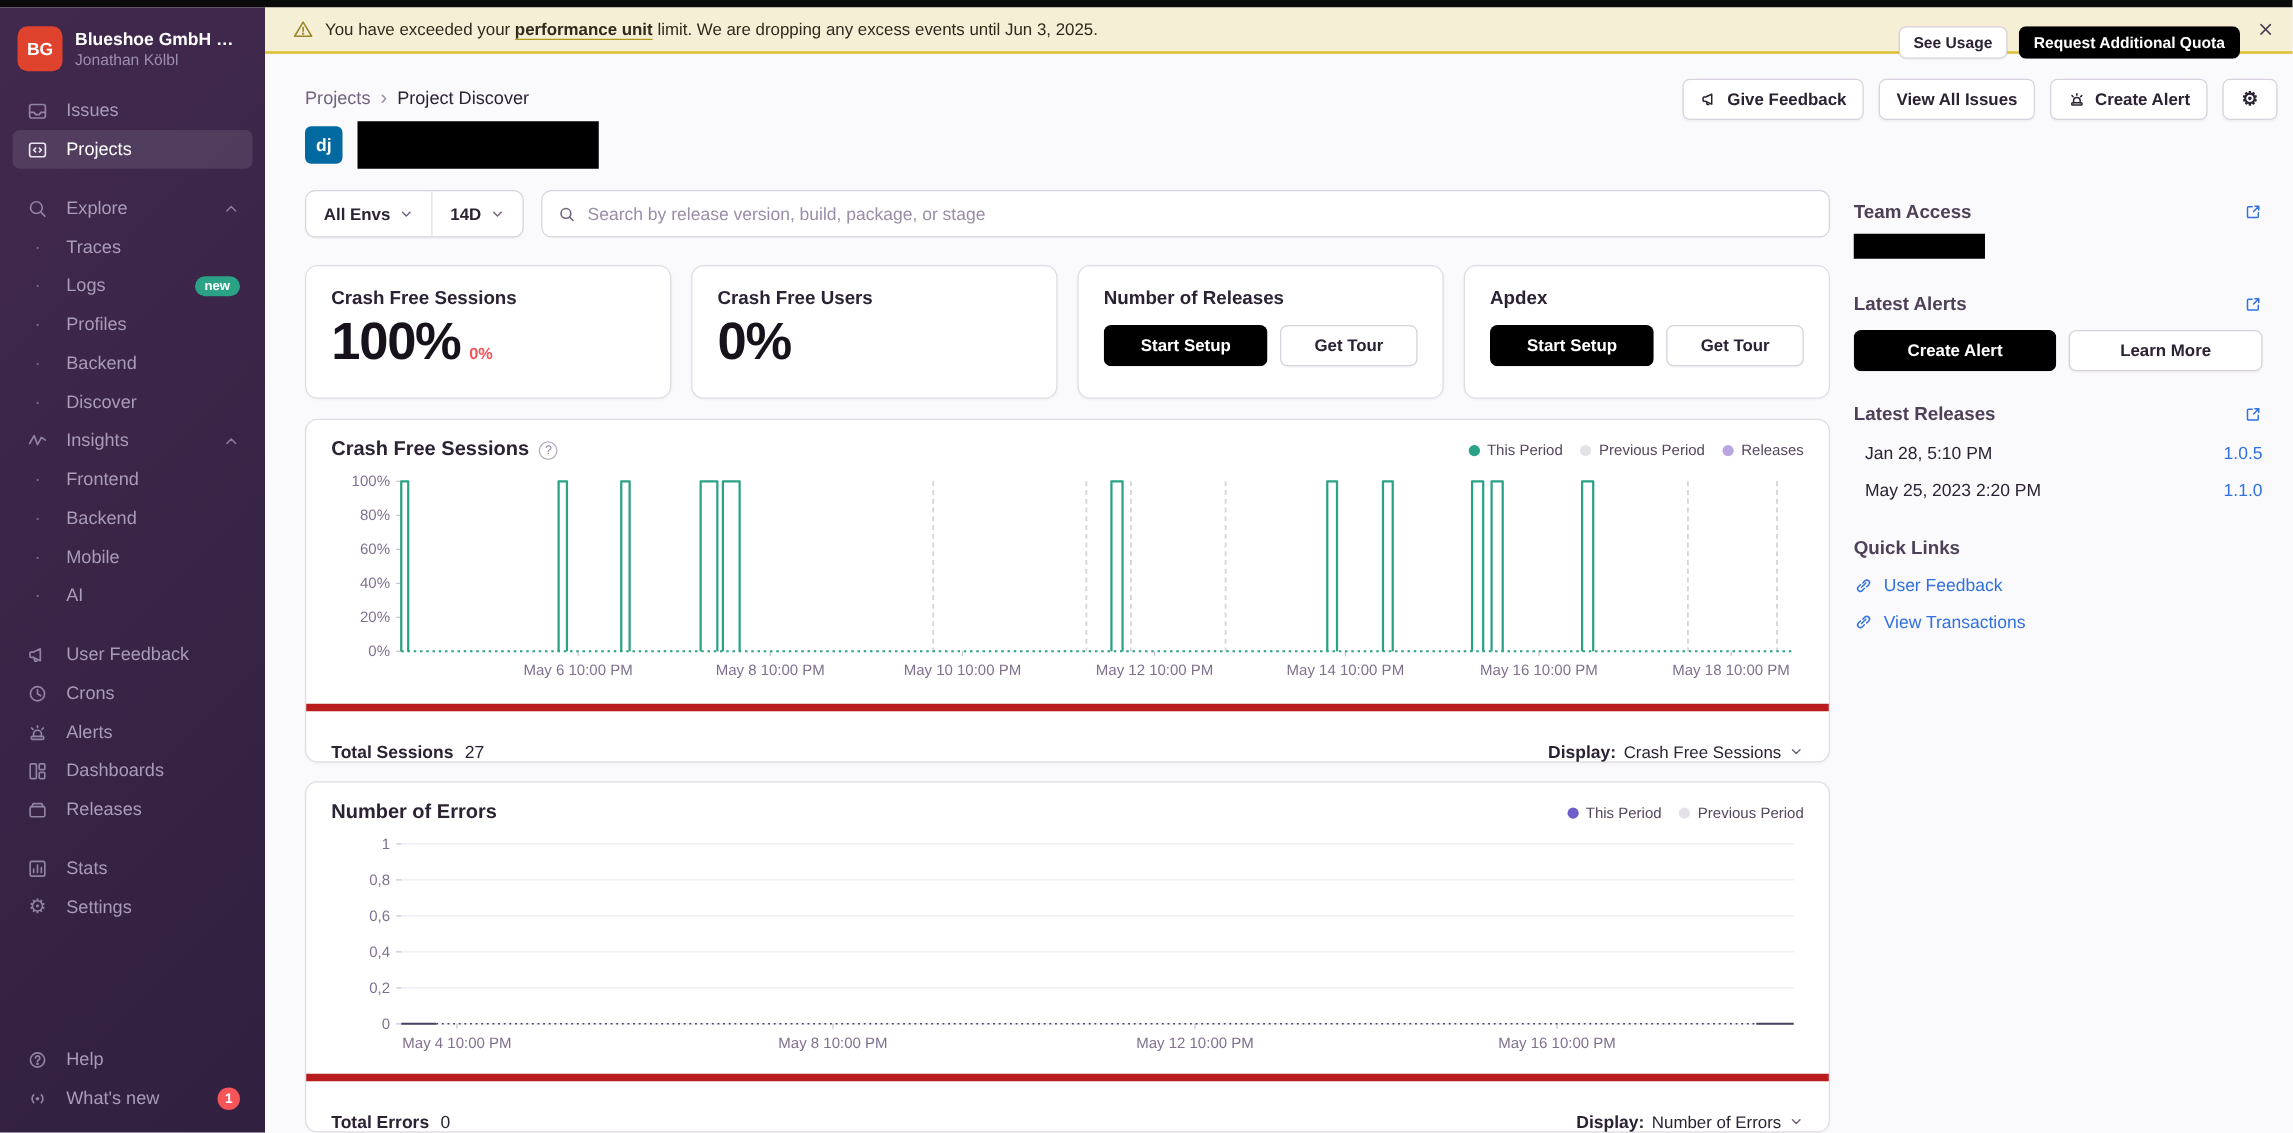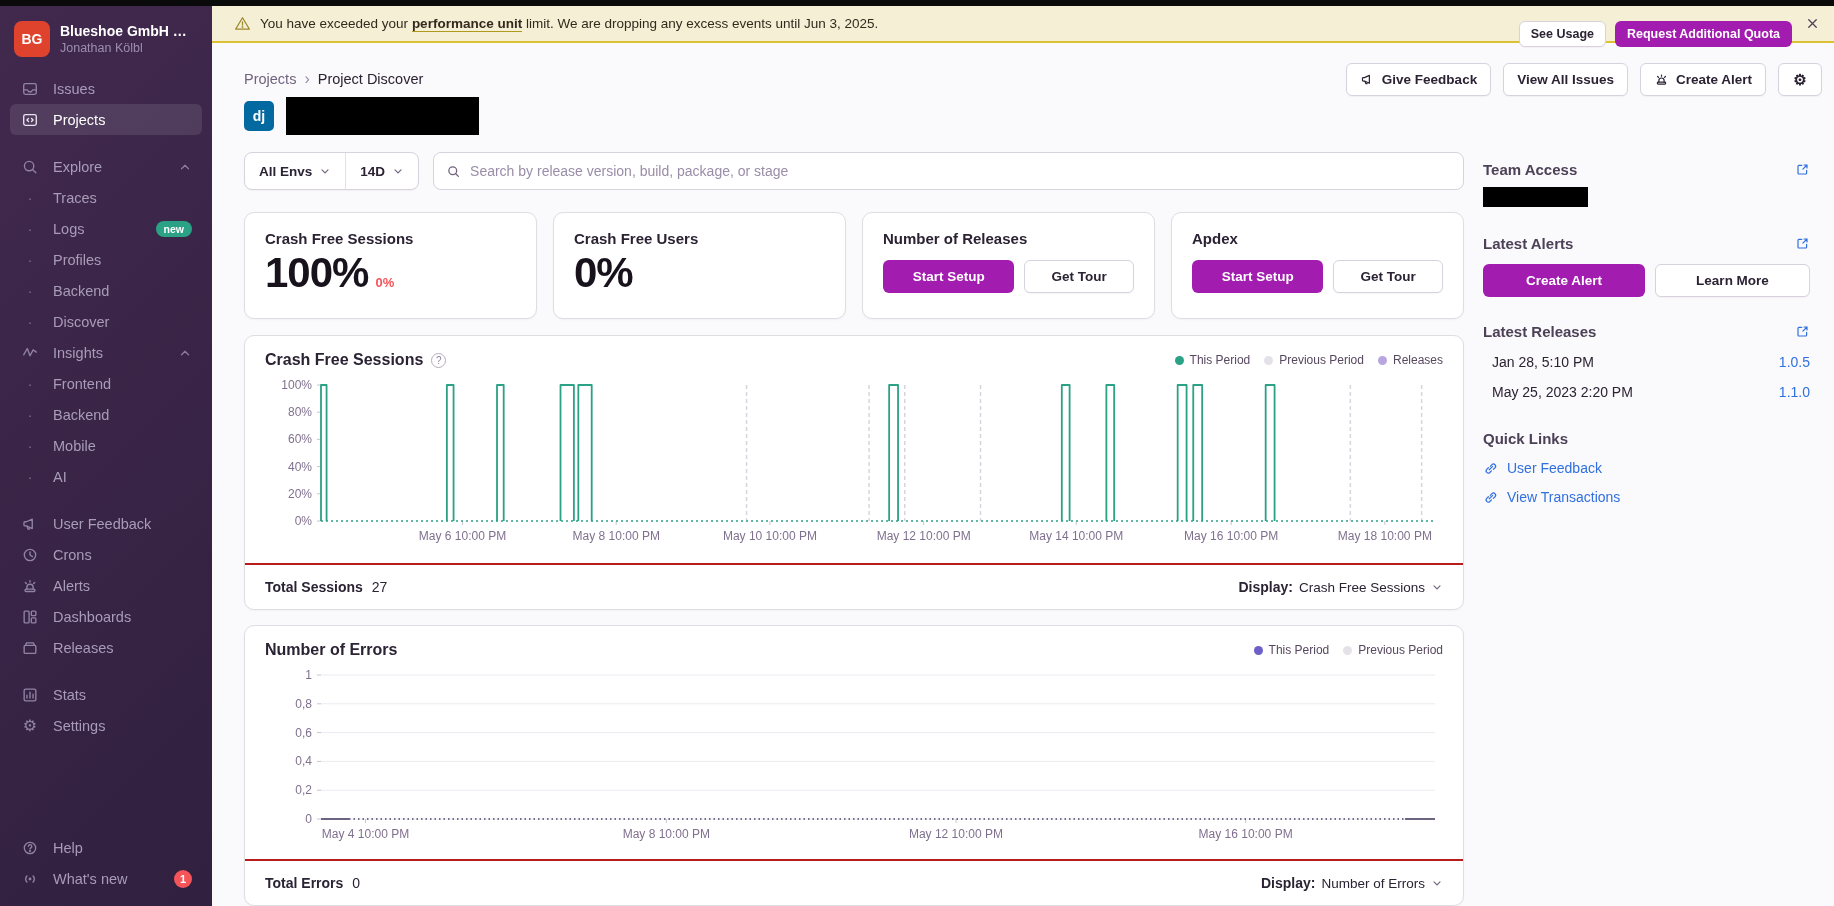--- a/index.html
+++ b/index.html
@@ -33,21 +33,21 @@
 
   
   .banner { position:absolute; left:212px; right:0; top:6px; height:37px; background:#f5efd6;
     border-bottom:2px solid #dcc133; display:flex; align-items:center; padding:0 14px 0 22px; gap:9px; }
   .banner-text { font-size:13.5px; color:#33291c; }
   .banner-link { text-decoration:none; color:#33291c; font-weight:bold; border-bottom:1.5px solid #b09a1d; cursor:pointer; }
   .banner-right { margin-left:auto; display:flex; align-items:center; gap:9px; }
   .btn { display:inline-flex; align-items:center; justify-content:center; gap:7px; border-radius:6px;
     font-weight:bold; cursor:pointer; border:1px solid transparent; background:#fff; white-space:nowrap; }
   .btn-white { border-color:#d7d2de; color:#2b2233; box-shadow:0 1px 1px rgba(43,34,51,.04); }
-  .btn-purple { background:#a21caf; color:#fff; }
+  .btn-purple { background:#000000; color:#fff; }
   .banner .btn { height:26px; padding:0 11px; font-size:12.5px;margin-top:20px; }
   .banner-close { color:#4d4158; cursor:pointer; margin-left:4px; display:flex; }
 
   
   main { position:absolute; left:212px; top:43px; right:0; bottom:0; }
   .hdr-row { position:absolute; left:32px; top:19px; width:1578px; height:34px; display:flex; align-items:center; }
   .crumb { font-size:14.5px; color:#71637e; cursor:pointer; }
   .crumb-sep { margin:0 8px; color:#9a8da8; }
   .crumb-cur { font-size:14.5px; color:#2b2233; }
   .hdr-actions { margin-left:auto; display:flex; gap:12px; }
@@ -90,21 +90,21 @@
   .chart-head { display:flex; align-items:center; padding:15px 20px 4px 20px; }
   .chart-title { font-size:16px; font-weight:bold; color:#2b2233; }
   .help-circ { width:15px; height:15px; border:1px solid #b5acc0; border-radius:50%; color:#8d7f9d;
     font-size:10px; display:flex; align-items:center; justify-content:center; margin-left:8px; cursor:pointer; }
   .legend { margin-left:auto; display:flex; gap:14px; align-items:center; }
   .legend-item { display:flex; align-items:center; gap:6px; font-size:12px; color:#57475f; cursor:pointer; }
   .dot { width:9px; height:9px; border-radius:50%; background:#ccc; }
   .plot { margin:2px 20px 0 20px; }
   #plot-0 { height:180px; }
   #plot-1 { height:188px; }
-  .chart-foot { margin-top:auto; border-top:2px solid #b91c1c; height:46px; display:flex; align-items:center;
+  .chart-foot { margin-top:auto; border-top:6px solid #b91c1c; height:46px; display:flex; align-items:flex-end;
     padding:0 20px; }
   .foot-label { font-size:14px; font-weight:bold; color:#2b2233; }
   .foot-value { font-size:14px; color:#2b2233; margin-left:9px; }
   .foot-display { margin-left:auto; display:flex; align-items:center; gap:6px; cursor:pointer; }
   .foot-display .val { font-size:13.5px; color:#2b2233; font-weight:normal; }
 
   
   .rpanel { position:absolute; left:1271px; top:118px; width:327px; }
   .rp-head { display:flex; align-items:center; font-size:15px; font-weight:bold; color:#4d4158; }
   .rp-ext { margin-left:auto; color:#3070df; cursor:pointer; display:flex; }

